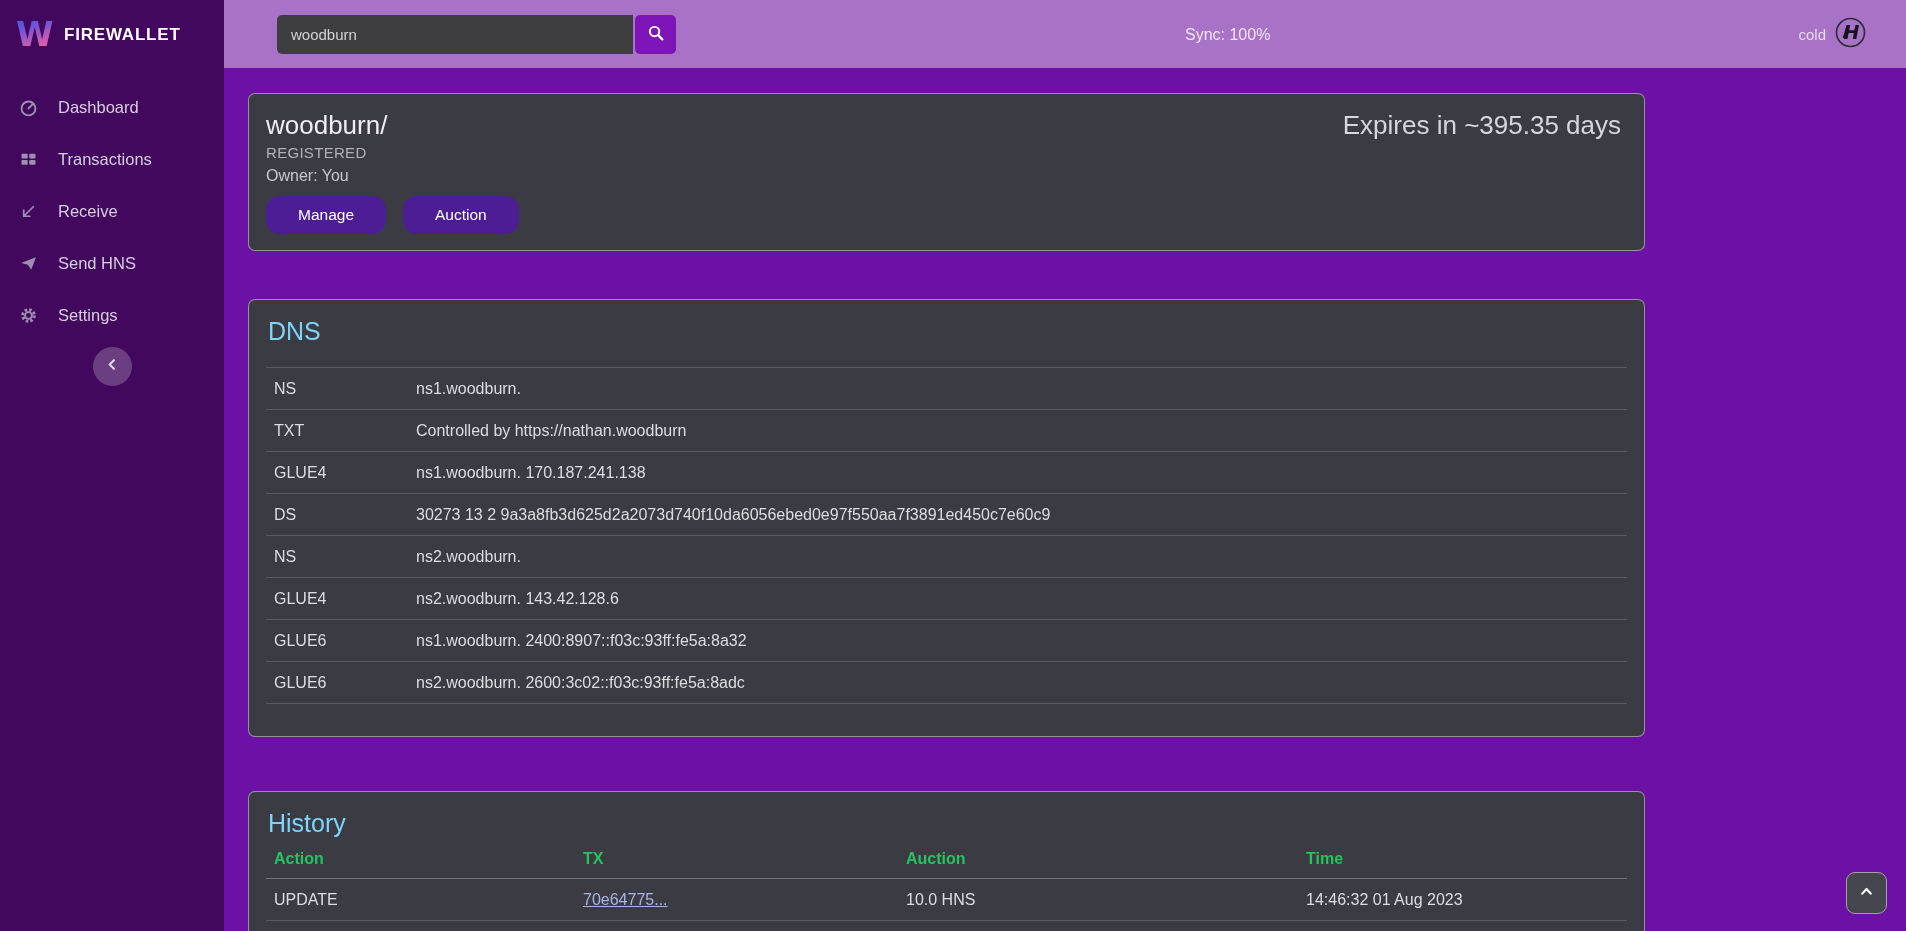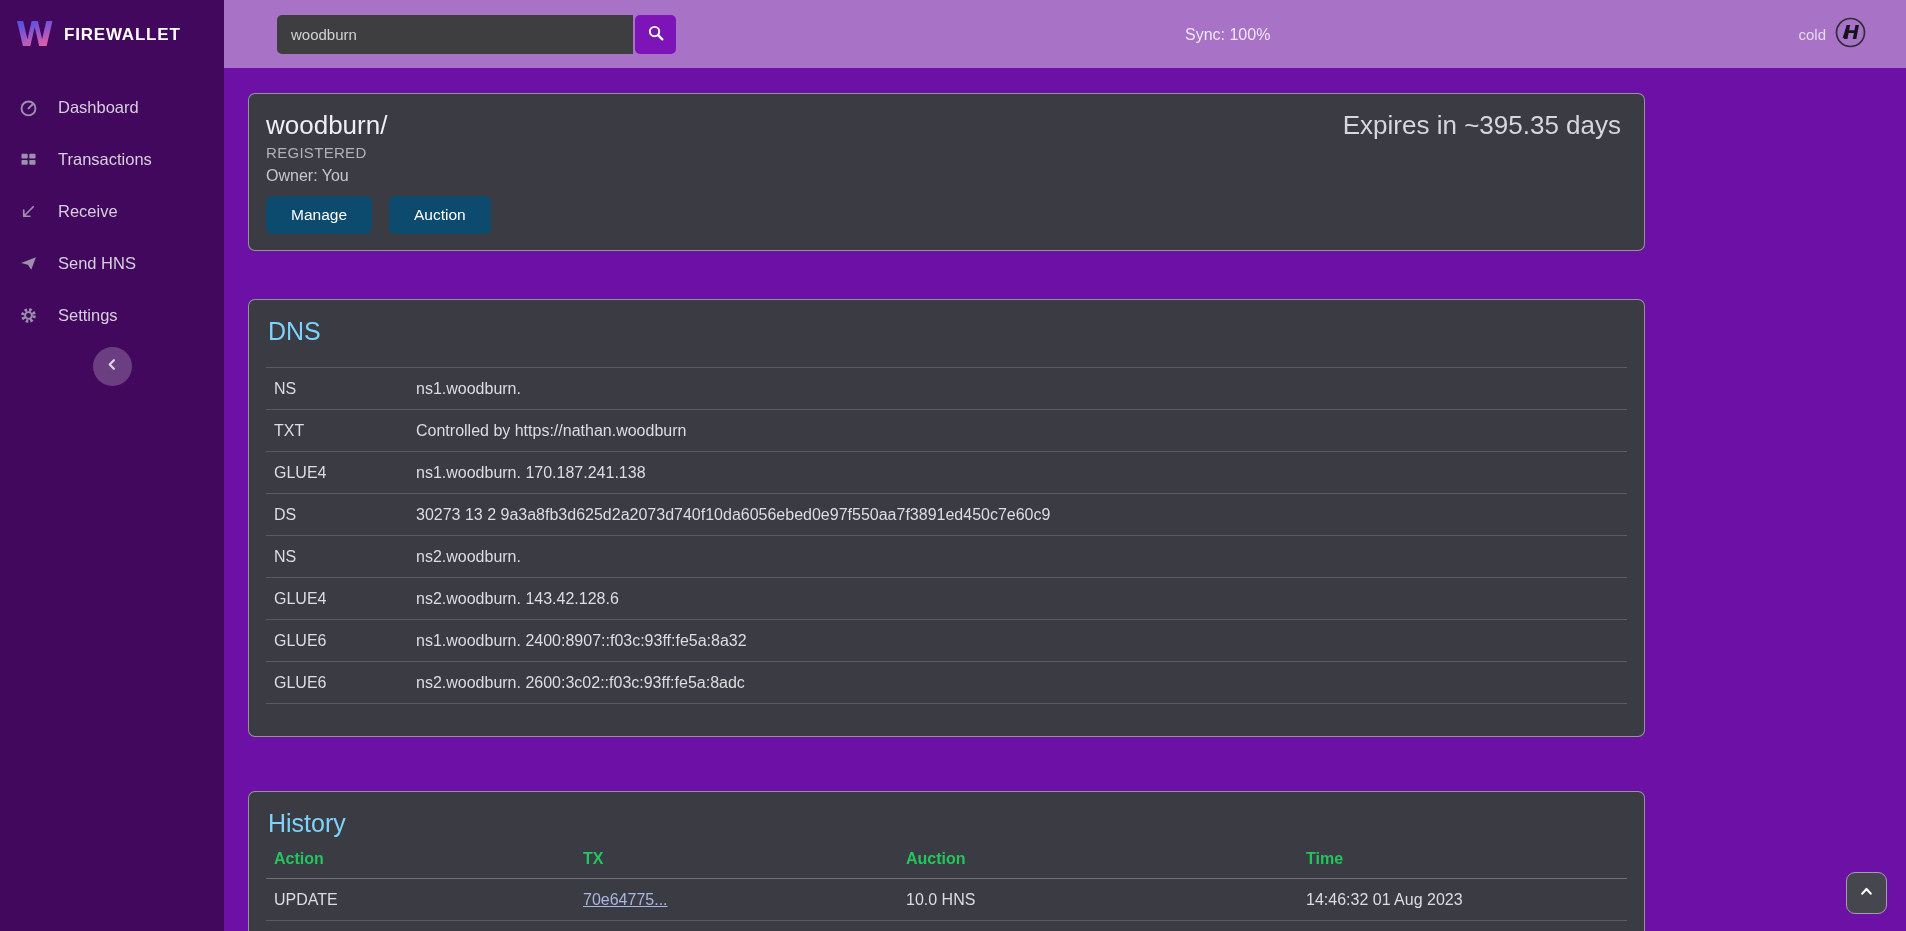--- a/index.html
+++ b/index.html
@@ -68,22 +68,22 @@
 
   
   .card-domain { margin-top:25px; height:158px; }
   .domain-top { display:flex; align-items:flex-start; }
   .domain-title { font-size:26px; color:#f0eef4; line-height:30px; }
   .expires { margin-left:auto; font-size:26px; color:#d6d7dc; line-height:30px; padding-right:6px; }
   .domain-status { margin-top:4px; font-size:15px; color:#b1b2b9; letter-spacing:0.3px; }
   .domain-owner { margin-top:6px; font-size:16px; color:#c6c7cd; }
   .btn-row { margin-top:11px; display:flex; gap:17px; }
   .btn {
-    background:#0c4a6e; color:#ffffff; border:none; border-radius:6px;
-    font-size:15.5px; padding:0 25px; height:38px; cursor:pointer;
+    background:#4c1d95; color:#ffffff; border:none; border-radius:14px;
+    font-size:15.5px; padding:0 32px; height:38px; cursor:pointer;
     font-family:"Liberation Sans", sans-serif;
   }
 
   
   .card-dns { margin-top:48px; padding-bottom:32px; }
   .card-dns h2 { margin-bottom:21px; }
   .dns-table { width:100%; border-collapse:collapse; border-bottom:1px solid rgba(255,255,255,0.16); }
   .dns-table tr { border-top:1px solid rgba(255,255,255,0.16); }
   .dns-table td { padding:11px 8px; font-size:16px; color:#dcdde1; line-height:19px; }
   .dns-table td.rec-type { width:142px; }

